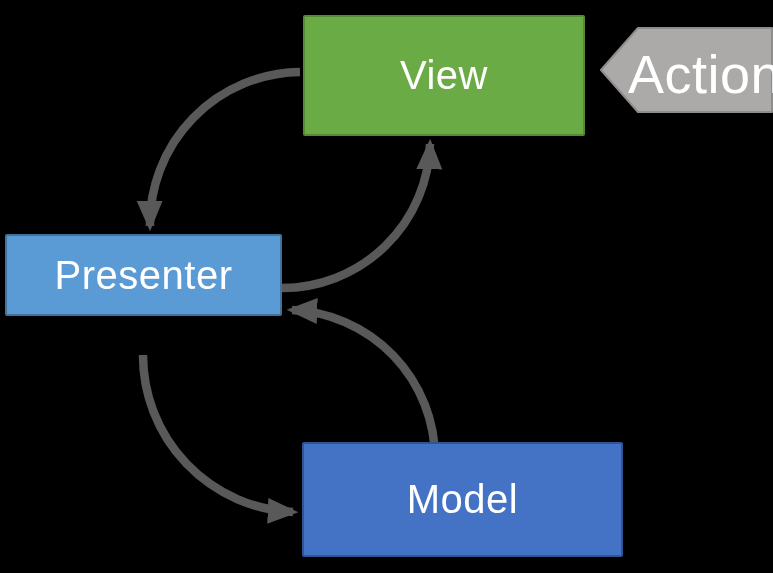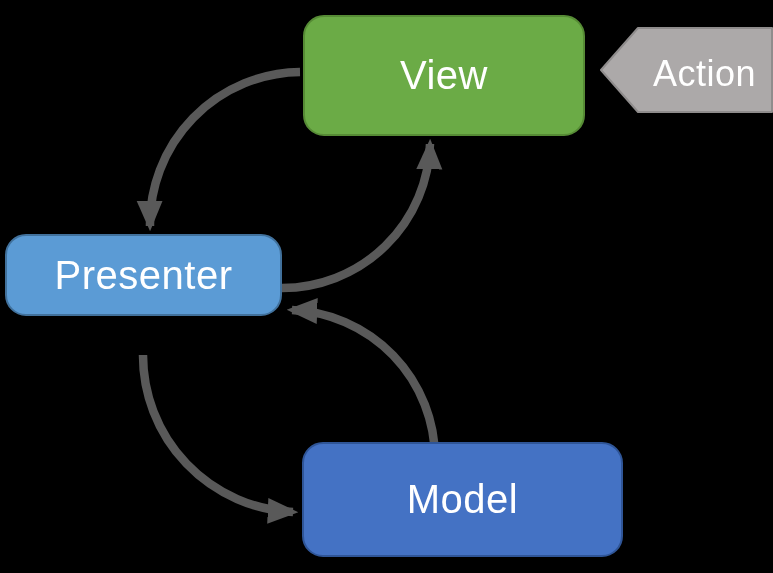--- a/index.html
+++ b/index.html
@@ -30,21 +30,21 @@
   }
   .action-shape {
     fill: var(--action-fill, #ACA9A9);
     stroke: var(--action-border, #8F8C8C);
     stroke-width: 2;
     stroke-linejoin: round;
   }
   .node {
     position: absolute;
     box-sizing: border-box;
-    border-radius: 21px;
+    border-radius: 2px;
     display: flex;
     align-items: center;
     justify-content: center;
     color: #ffffff;
     font-size: 40px;
     font-weight: 300;
     letter-spacing: 0.5px;
   }
   .node-view {
     left: 303px; top: 15px; width: 282px; height: 121px;
@@ -61,21 +61,21 @@
     background: var(--model-fill, #4472C4);
     border: 2.5px solid var(--model-border, #2F5597);
   }
   .action-label {
     position: absolute;
     left: 636px; top: 28px; width: 137px; height: 92px;
     display: flex;
     align-items: center;
     justify-content: center;
     color: #ffffff;
-    font-size: 36px;
+    font-size: 54px;
     font-weight: 300;
     letter-spacing: 0.5px;
   }
 </style>
 </head>
 <body>
 
 <div class="canvas">
 
   <svg width="773" height="573" viewBox="0 0 773 573">

